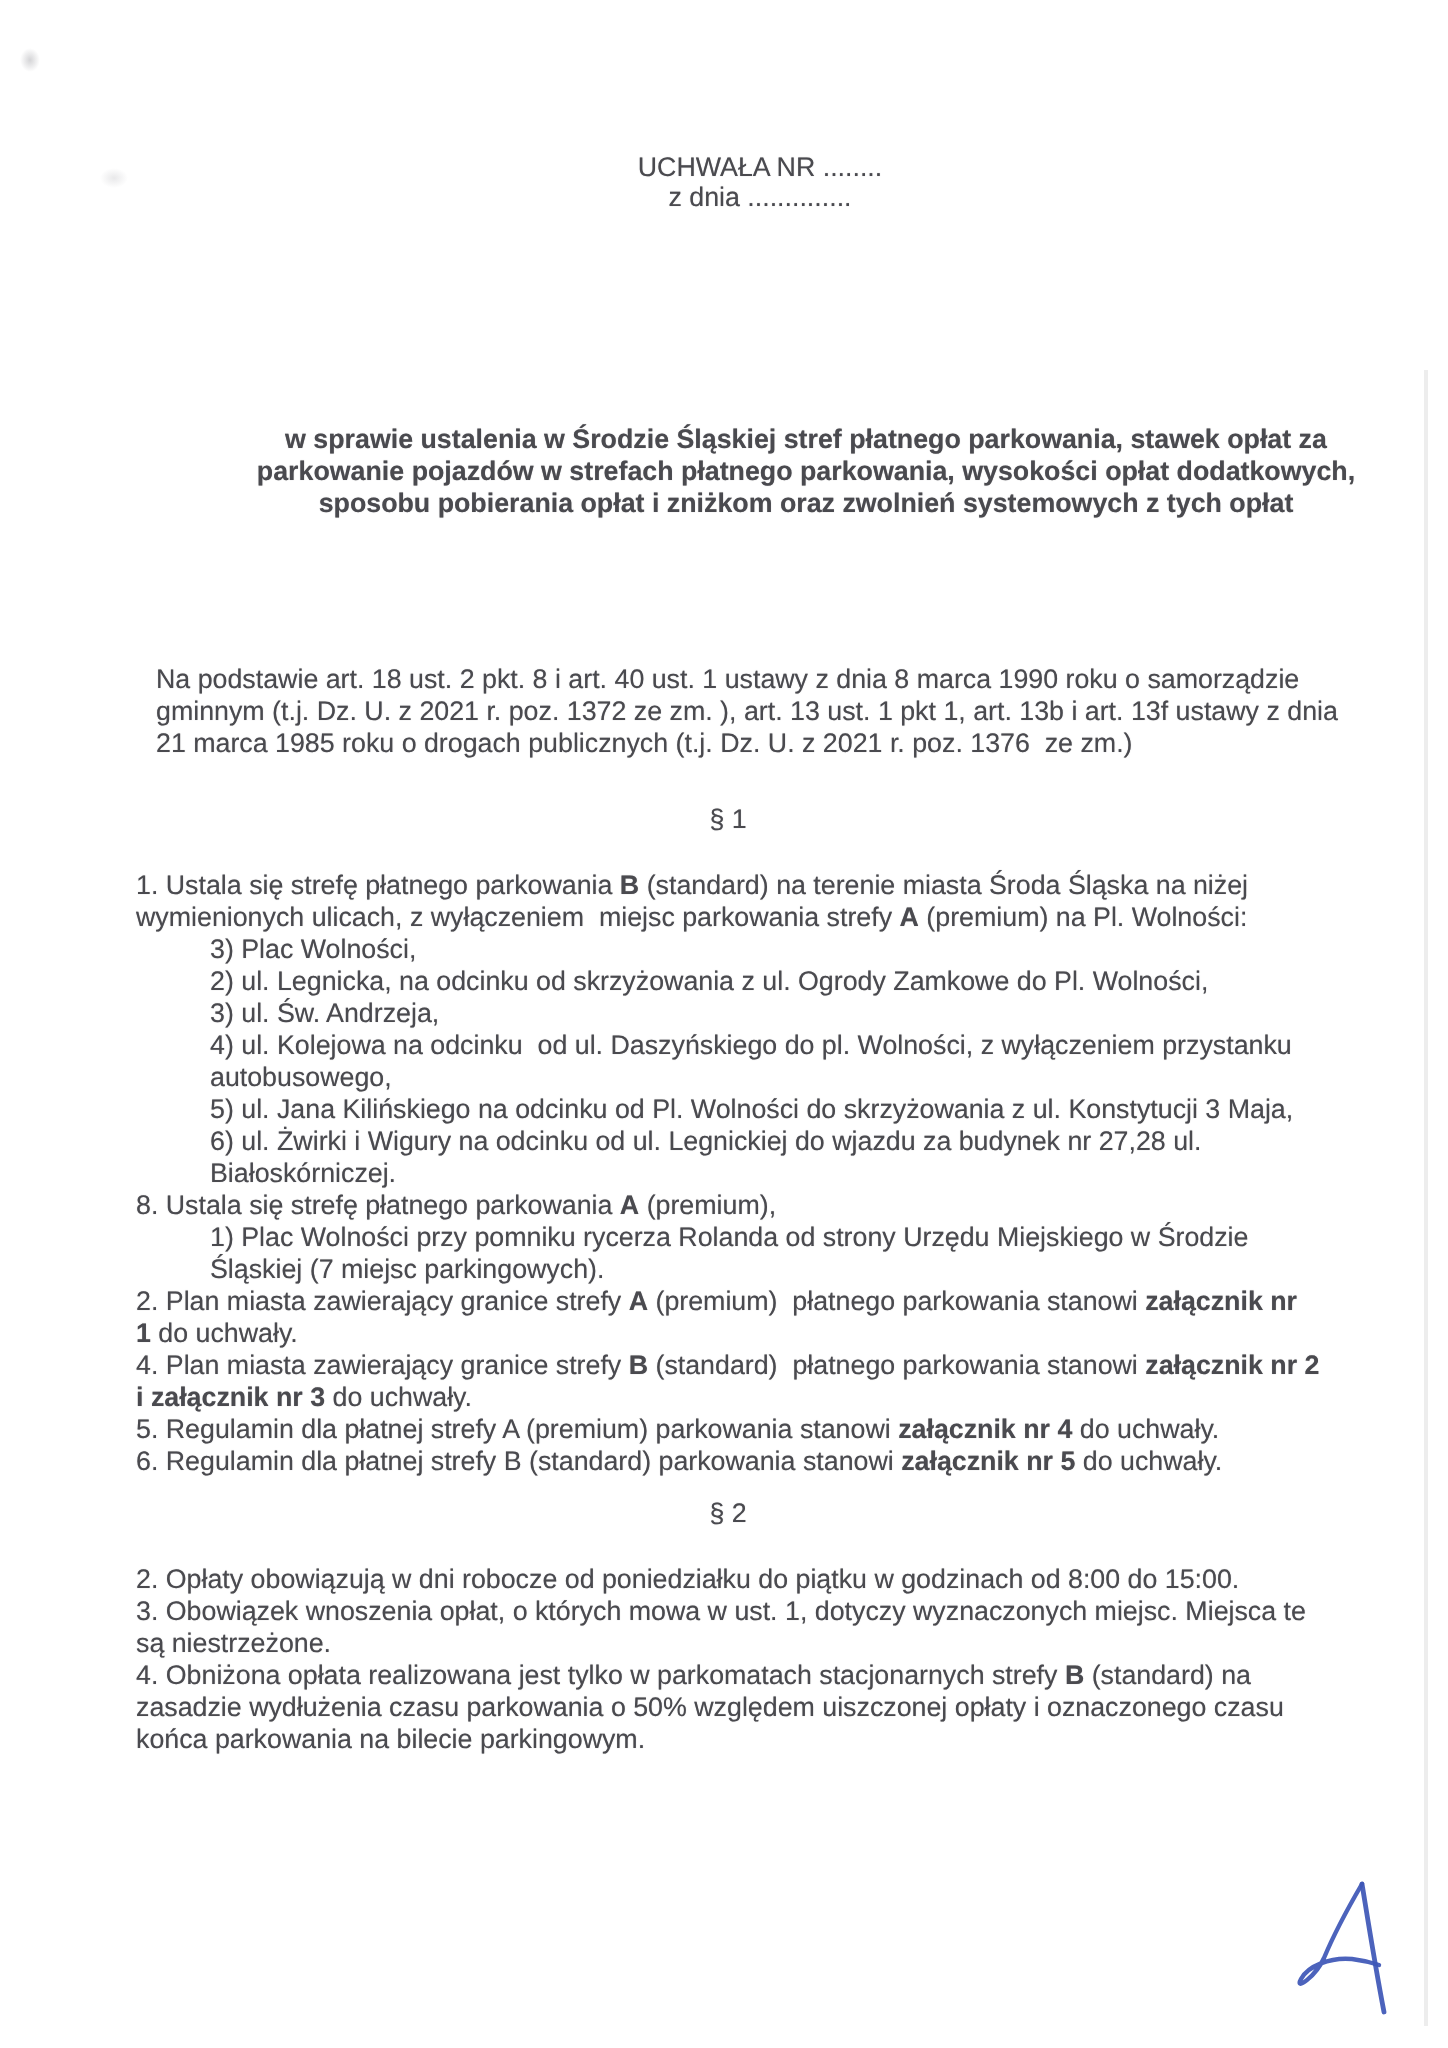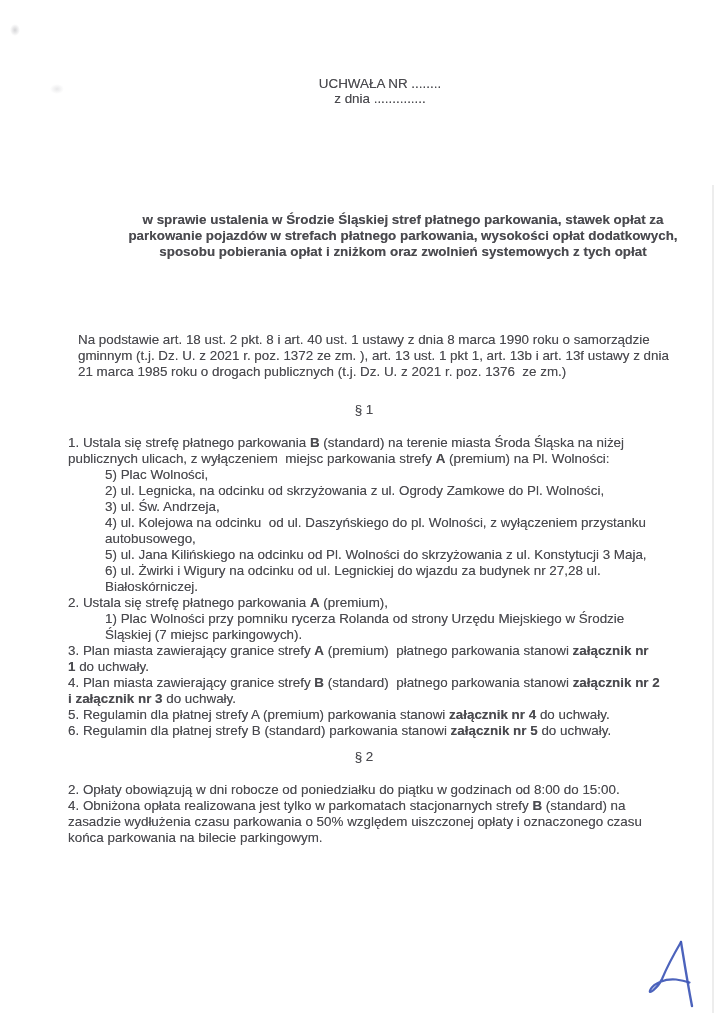--- a/index.html
+++ b/index.html
@@ -88,40 +88,41 @@
   </div>
 
   <div class="subject-block">w sprawie ustalenia w Środzie Śląskiej stref płatnego parkowania, stawek opłat za parkowanie pojazdów w strefach płatnego parkowania, wysokości opłat dodatkowych, sposobu pobierania opłat i zniżkom oraz zwolnień systemowych z tych opłat</div>
 
   <div class="legal-block">Na podstawie art. 18 ust. 2 pkt. 8 i art. 40 ust. 1 ustawy z dnia 8 marca 1990 roku o samorządzie gminnym (t.j. Dz. U. z 2021 r. poz. 1372 ze zm. ), art. 13 ust. 1 pkt 1, art. 13b i art. 13f ustawy z dnia 21 marca 1985 roku o drogach publicznych (t.j. Dz. U. z 2021 r. poz. 1376  ze zm.)</div>
 
   <div class="flow">
     <div class="section">
       <div class="section-heading">§ 1</div>
       <div>
-          <div class="para"><span>1. Ustala się strefę płatnego parkowania </span><span class="b">B</span><span> (standard) na terenie miasta Środa Śląska na niżej publicznych ulicach, z wyłączeniem  miejsc parkowania strefy </span><span class="b">A</span><span> (premium) na Pl. Wolności:</span></div>
-          <div class="para indent"><span>5) Plac Wolności,</span></div>
+          <div class="para"><span>1. Ustala się strefę płatnego parkowania </span><span class="b">B</span><span> (standard) na terenie miasta Środa Śląska na niżej wymienionych ulicach, z wyłączeniem  miejsc parkowania strefy </span><span class="b">A</span><span> (premium) na Pl. Wolności:</span></div>
+          <div class="para indent"><span>3) Plac Wolności,</span></div>
           <div class="para indent"><span>2) ul. Legnicka, na odcinku od skrzyżowania z ul. Ogrody Zamkowe do Pl. Wolności,</span></div>
           <div class="para indent"><span>3) ul. Św. Andrzeja,</span></div>
           <div class="para indent"><span>4) ul. Kolejowa na odcinku  od ul. Daszyńskiego do pl. Wolności, z wyłączeniem przystanku autobusowego,</span></div>
           <div class="para indent"><span>5) ul. Jana Kilińskiego na odcinku od Pl. Wolności do skrzyżowania z ul. Konstytucji 3 Maja,</span></div>
           <div class="para indent"><span>6) ul. Żwirki i Wigury na odcinku od ul. Legnickiej do wjazdu za budynek nr 27,28 ul. Białoskórniczej.</span></div>
-          <div class="para"><span>2. Ustala się strefę płatnego parkowania </span><span class="b">A</span><span> (premium),</span></div>
+          <div class="para"><span>8. Ustala się strefę płatnego parkowania </span><span class="b">A</span><span> (premium),</span></div>
           <div class="para indent"><span>1) Plac Wolności przy pomniku rycerza Rolanda od strony Urzędu Miejskiego w Środzie Śląskiej (7 miejsc parkingowych).</span></div>
-          <div class="para"><span>3. Plan miasta zawierający granice strefy </span><span class="b">A</span><span> (premium)  płatnego parkowania stanowi </span><span class="b">załącznik nr  1</span><span> do uchwały.</span></div>
+          <div class="para"><span>2. Plan miasta zawierający granice strefy </span><span class="b">A</span><span> (premium)  płatnego parkowania stanowi </span><span class="b">załącznik nr  1</span><span> do uchwały.</span></div>
           <div class="para"><span>4. Plan miasta zawierający granice strefy </span><span class="b">B</span><span> (standard)  płatnego parkowania stanowi </span><span class="b">załącznik nr 2 i załącznik nr 3</span><span> do uchwały.</span></div>
           <div class="para"><span>5. Regulamin dla płatnej strefy A (premium) parkowania stanowi </span><span class="b">załącznik nr 4</span><span> do uchwały.</span></div>
           <div class="para"><span>6. Regulamin dla płatnej strefy B (standard) parkowania stanowi </span><span class="b">załącznik nr 5</span><span> do uchwały.</span></div>
         </div>
     </div>
 
     <div class="section">
       <div class="section-heading">§ 2</div>
       <div>
           <div class="para"><span>2. Opłaty obowiązują w dni robocze od poniedziałku do piątku w godzinach od 8:00 do 15:00.</span></div>
+          <div class="para"><span>3. Obowiązek wnoszenia opłat, o których mowa w ust. 1, dotyczy wyznaczonych miejsc. Miejsca te są niestrzeżone.</span></div>
           <div class="para"><span>4. Obniżona opłata realizowana jest tylko w parkomatach stacjonarnych strefy </span><span class="b">B</span><span> (standard) na zasadzie wydłużenia czasu parkowania o 50% względem uiszczonej opłaty i oznaczonego czasu końca parkowania na bilecie parkingowym.</span></div>
         </div>
     </div>
   </div>
 
   <svg class="signature" viewBox="0 0 64 76" xmlns="http://www.w3.org/2000/svg">
     <path d="M39 6 C41 18 45 44 50 70" fill="none" stroke="#3d56b6" stroke-width="2.4" stroke-linecap="round" opacity="0.92"></path>
     <path d="M39 6 C32 18 25 31 20 43 C16 52 5 60 8.5 53.5 C12 47 23 42.5 34 43.5 C38 44 43 45 47.5 46.5" fill="none" stroke="#3d56b6" stroke-width="2.2" stroke-linecap="round" opacity="0.92"></path>
   </svg>
 

